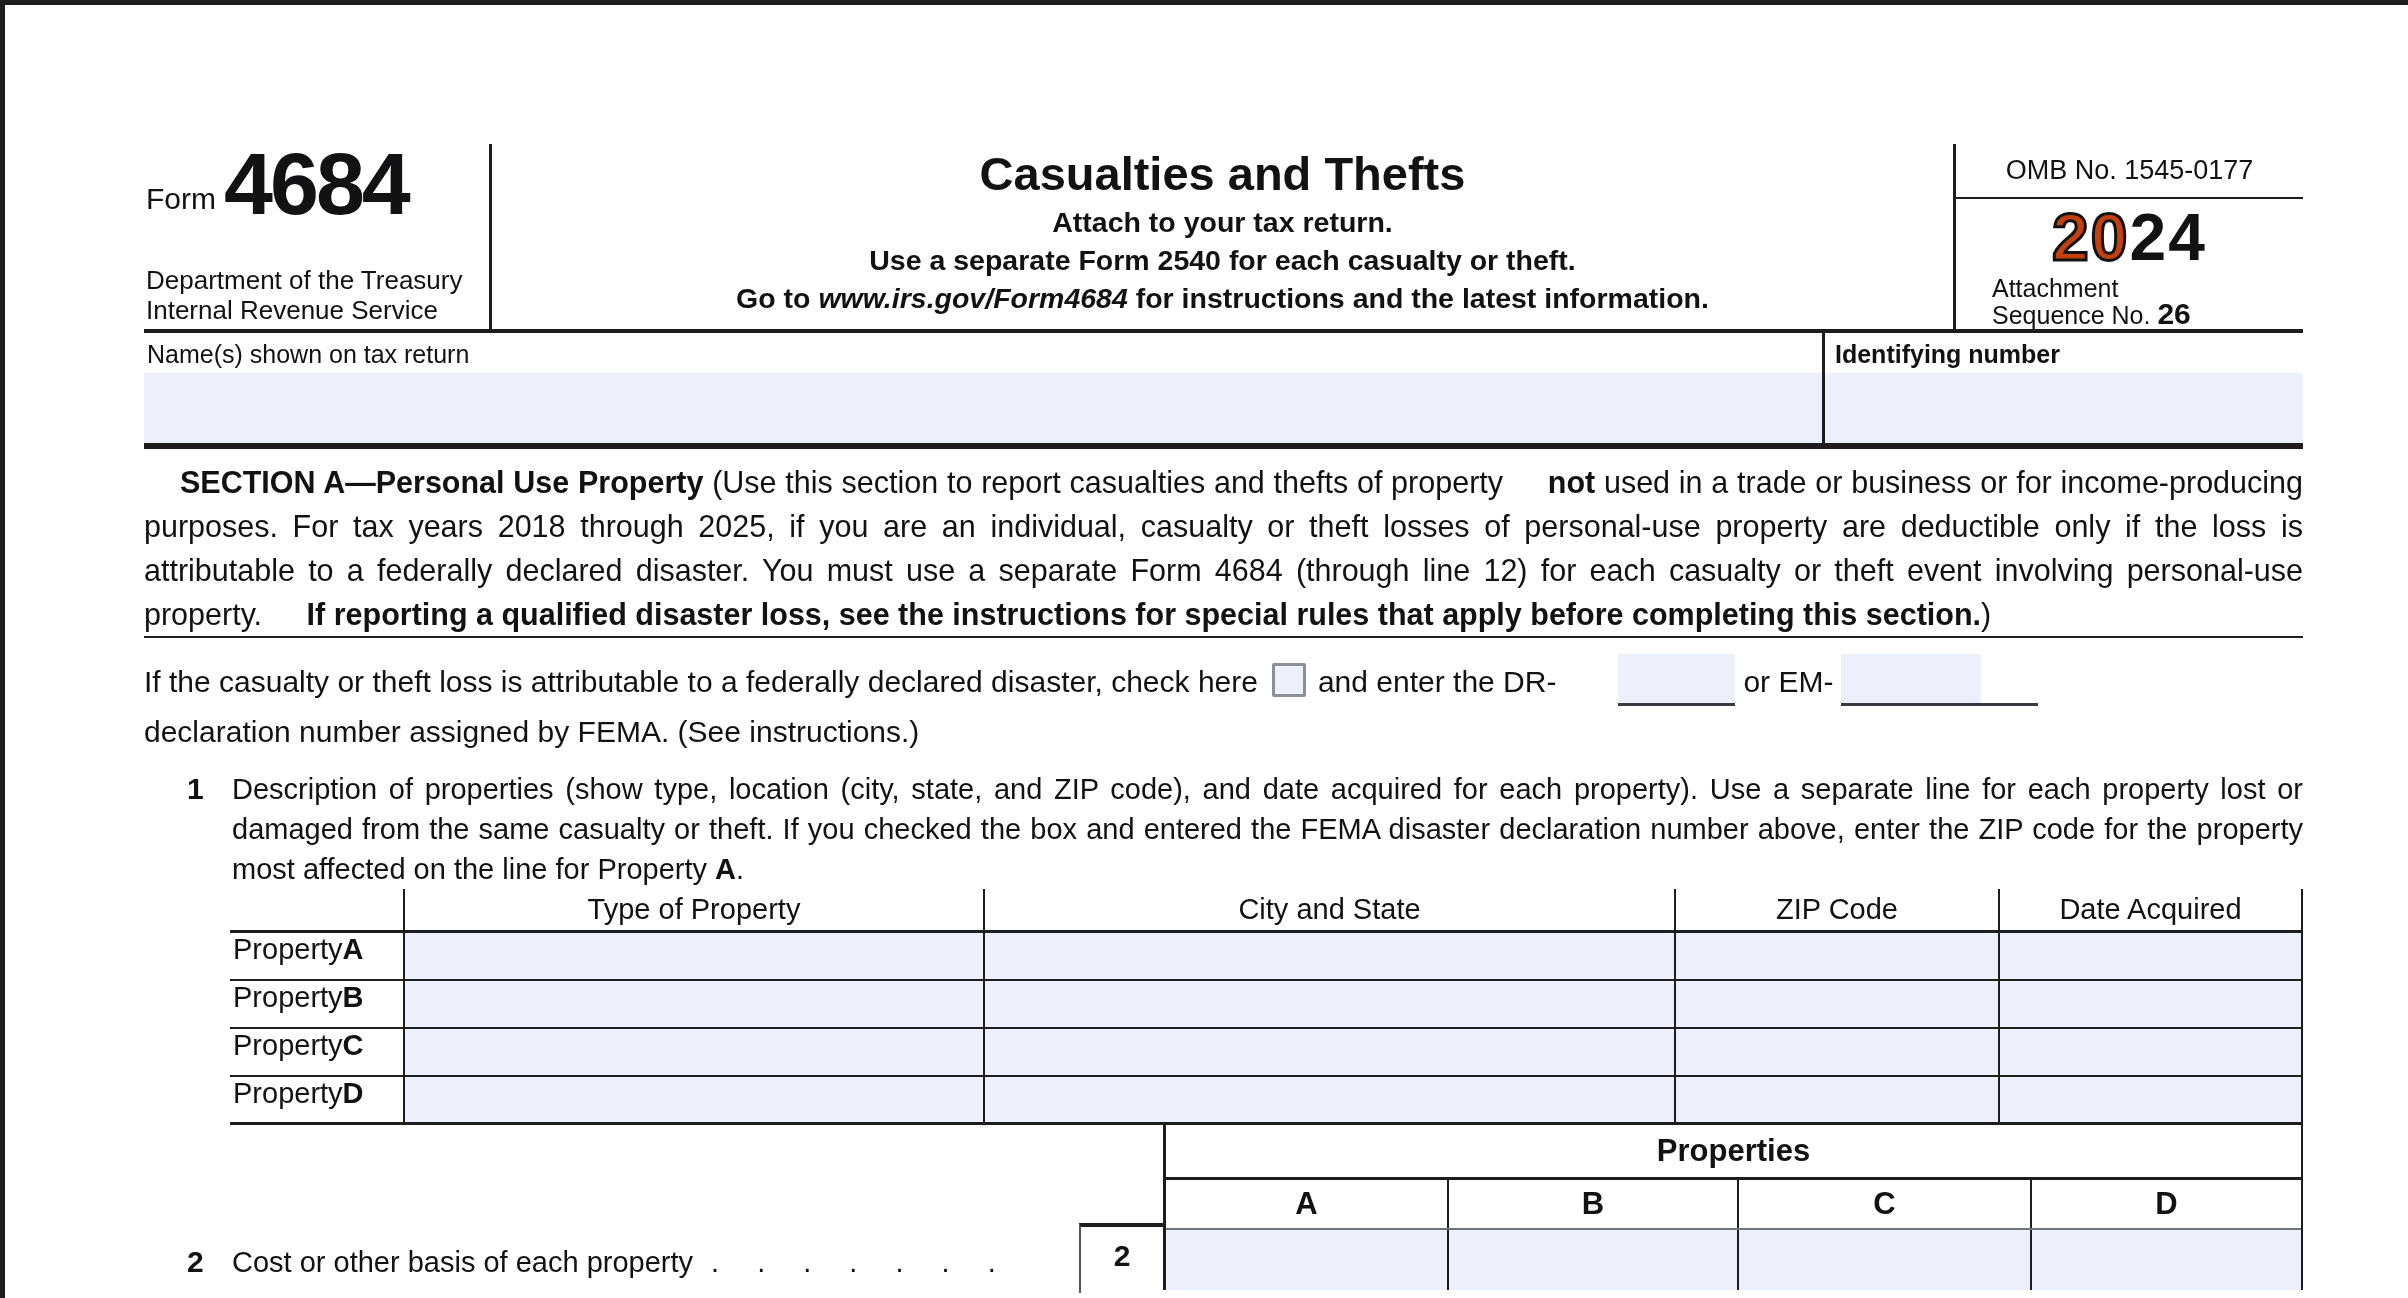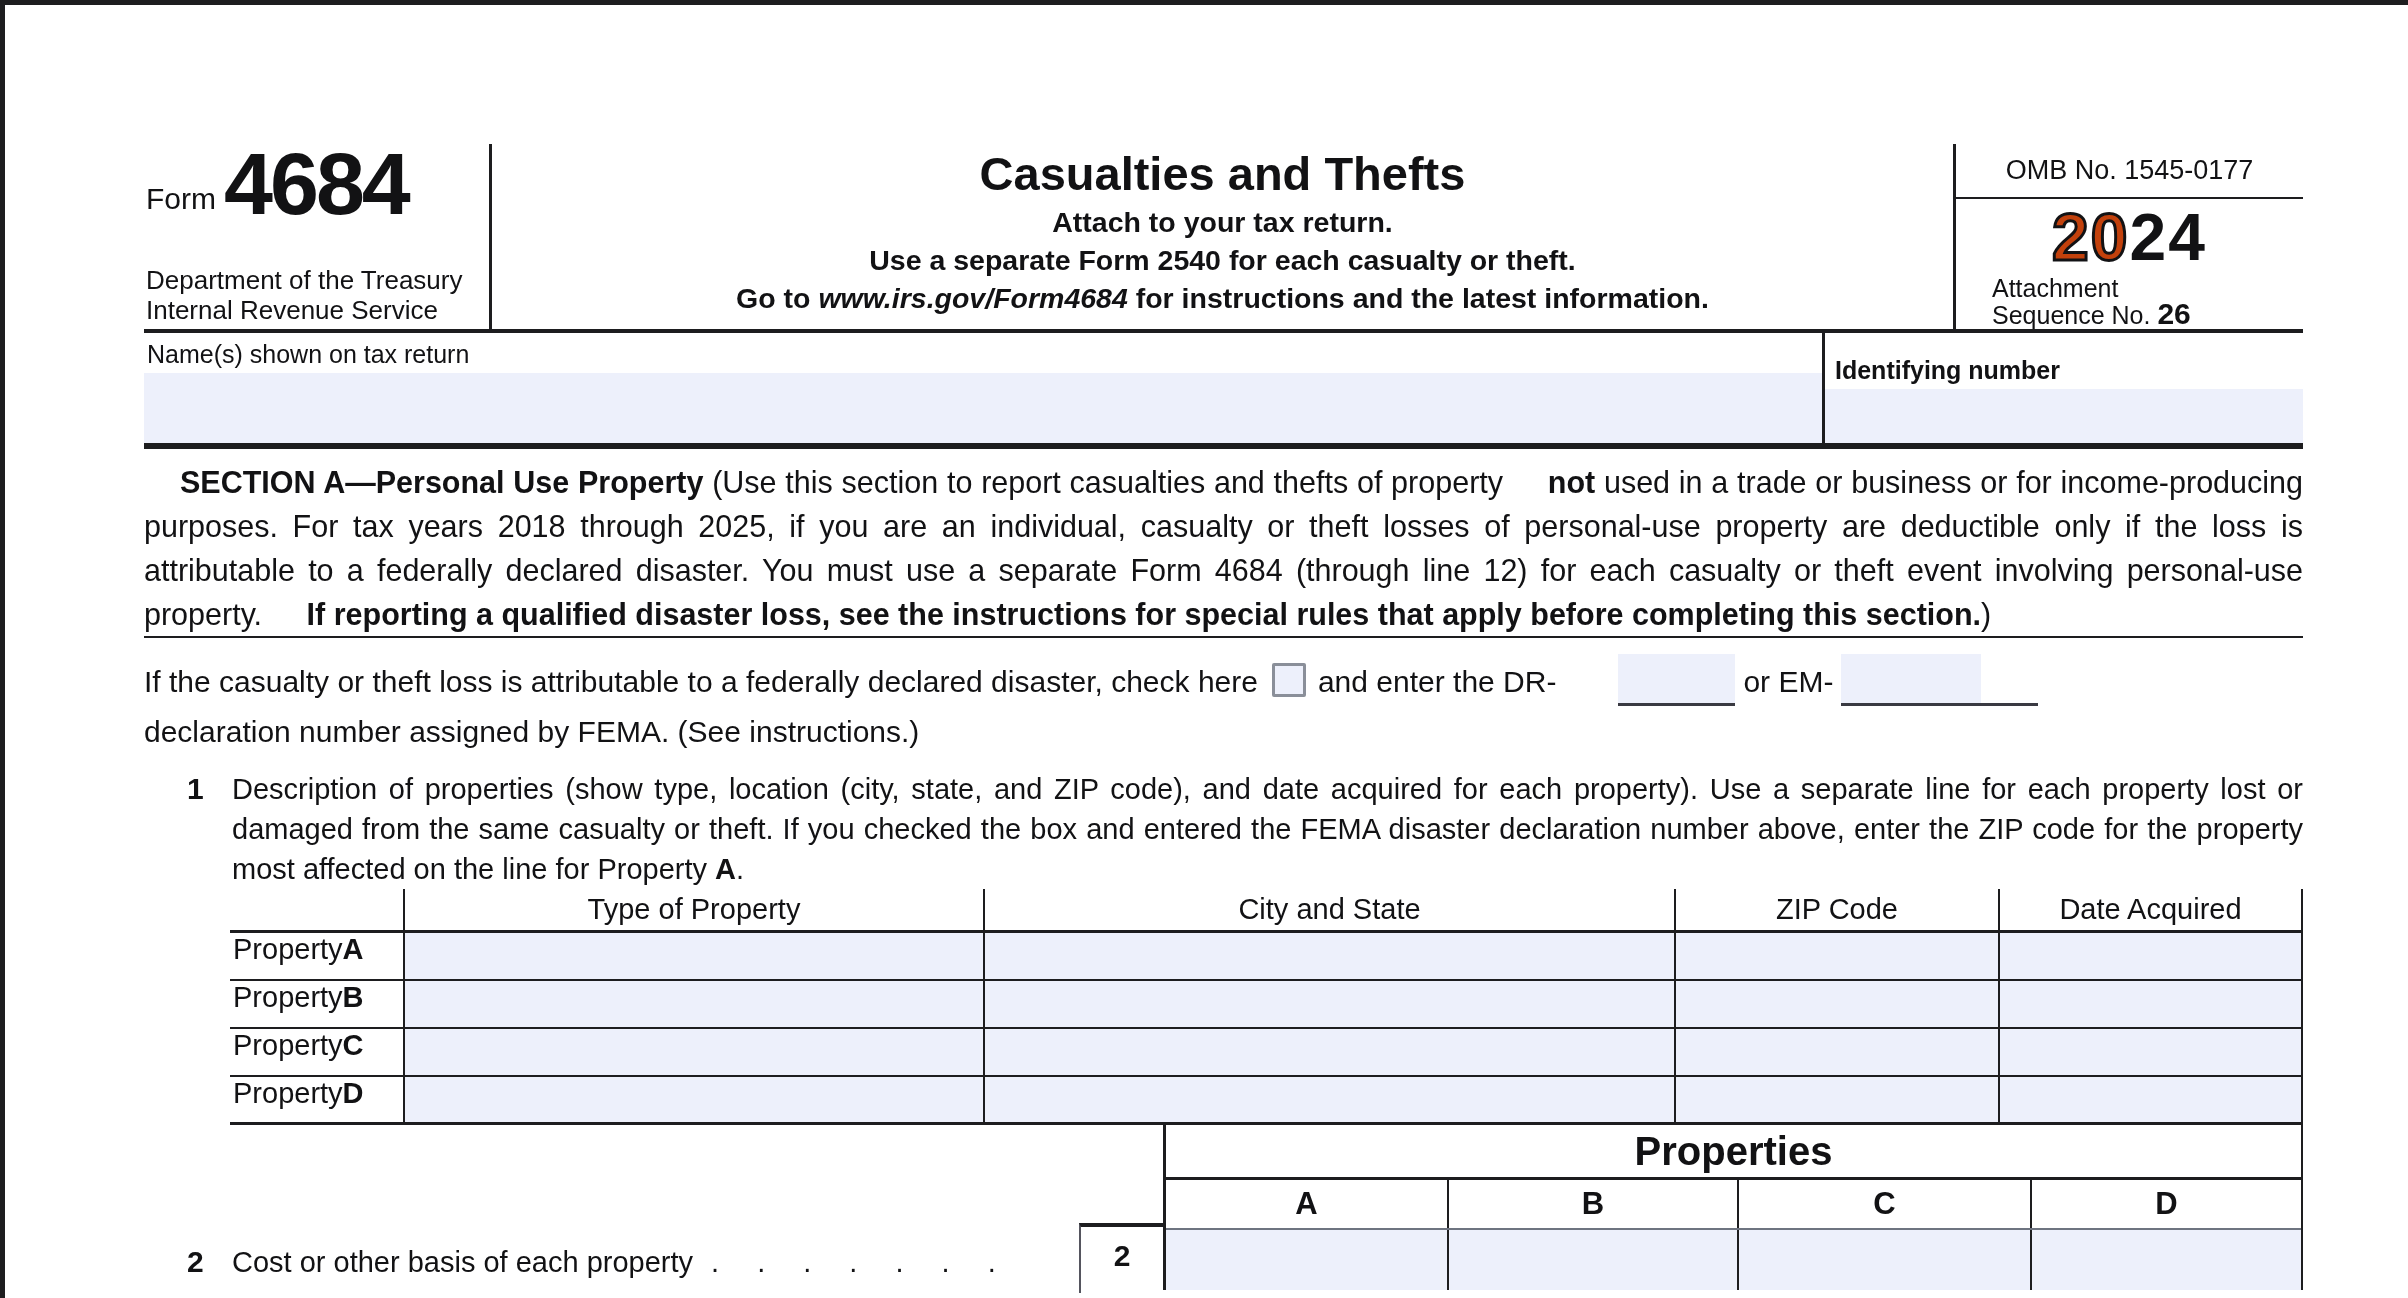--- a/index.html
+++ b/index.html
@@ -33,21 +33,21 @@
   .attach { font-size: 25px; line-height: 26px; padding-left: 36px; }
   .attach .num { font-weight: bold; font-size: 30px; }
 
   
   .idrow { display: flex; height: 116px; border-bottom: 6px solid #1d1d1f; }
   .idcell { display: flex; flex-direction: column; }
   .idcell .lbl { font-size: 25px; height: 40px; padding: 7px 0 0 3px; }
   .idcell .inp { flex: 1; background: #edf0fb; }
   .name-cell { flex: 1; border-right: 3px solid #1d1d1f; }
   .num-cell { width: 478px; }
-  .num-cell .lbl { font-weight: bold; padding-left: 10px; margin-top: 16px; }
+  .num-cell .lbl { font-weight: bold; padding-left: 10px; }
 
   
   .secA { font-size: 30.5px; line-height: 44px; text-align: justify; padding-top: 11px; border-bottom: 2px solid #1d1d1f; }
   .secA b { font-weight: bold; margin-left: 36px; }
 
   
   .fema { margin-top: 16px; font-size: 30px; line-height: 50px; }
   .fema .l1 { white-space: nowrap; }
   .checkbox { display: inline-block; width: 34px; height: 34px; background: #edf0fb; border: 3px solid #8a8f99; border-radius: 2px; vertical-align: -5px; margin: 0 12px 0 14px; }
   .field { display: inline-block; height: 52px; border-bottom: 3px solid #3a3a42; vertical-align: -14px; }
@@ -62,21 +62,21 @@
   
   .ptable { margin-left: 86px; width: 2073px; display: grid; grid-template-columns: 175px 580px 691px 324px 303px; font-size: 29px; }
   .ptable .hc { height: 44px; border-bottom: 3px solid #1d1d1f; border-right: 2.5px solid #1d1d1f; display: flex; align-items: center; justify-content: center; font-weight: normal; }
   .ptable .rl { height: 48px; border-bottom: 2.5px solid #1d1d1f; border-right: 2.5px solid #1d1d1f; display: flex; padding-left: 3px; background: #fff; }
   .ptable .dc { background: #edf0fb; border-bottom: 2.5px solid #1d1d1f; border-right: 2.5px solid #1d1d1f; }
   .ptable .lastrow { border-bottom: 3px solid #1d1d1f; }
 
   
   .bottom { position: relative; }
   .props-box { margin-left: 1019px; width: 1140px; border-left: 3px solid #1d1d1f; border-right: 2.5px solid #1d1d1f; }
-  .props-title { height: 55px; border-bottom: 3px solid #1d1d1f; display: flex; align-items: center; justify-content: center; font-weight: bold; font-size: 40px; }
+  .props-title { height: 55px; border-bottom: 3px solid #1d1d1f; display: flex; align-items: center; justify-content: center; font-weight: bold; font-size: 31px; }
   .props-abcd { display: grid; grid-template-columns: 283px 290px 293px auto; height: 48px; }
   .abcd-cell { border-right: 2.5px solid #1d1d1f; display: flex; align-items: center; justify-content: center; font-weight: bold; font-size: 31px; }
   .abcd-cell:last-child { border-right: none; }
   .props-cells { display: grid; grid-template-columns: 283px 290px 293px auto; height: 62px; border-top: 2.5px solid #6e7480; }
   .pcell { background: #edf0fb; border-right: 2.5px solid #1d1d1f; }
   .pcell:last-child { border-right: none; }
 
   .line2-left { position: absolute; left: 0; top: 106px; width: 1019px; height: 62px; display: flex; align-items: center; }
   .line2-left .no { width: 88px; padding-left: 43px; font-weight: bold; font-size: 30px; flex: 0 0 auto; }
   .line2-label { font-size: 29px; white-space: nowrap; }

